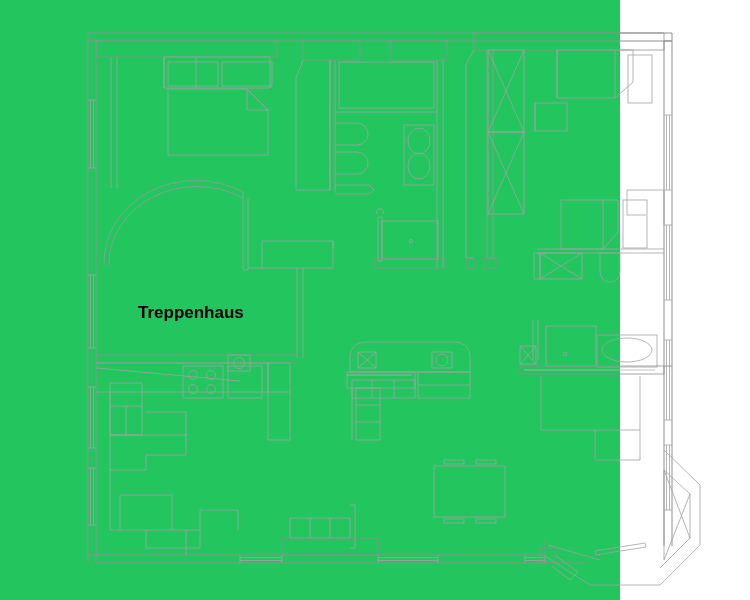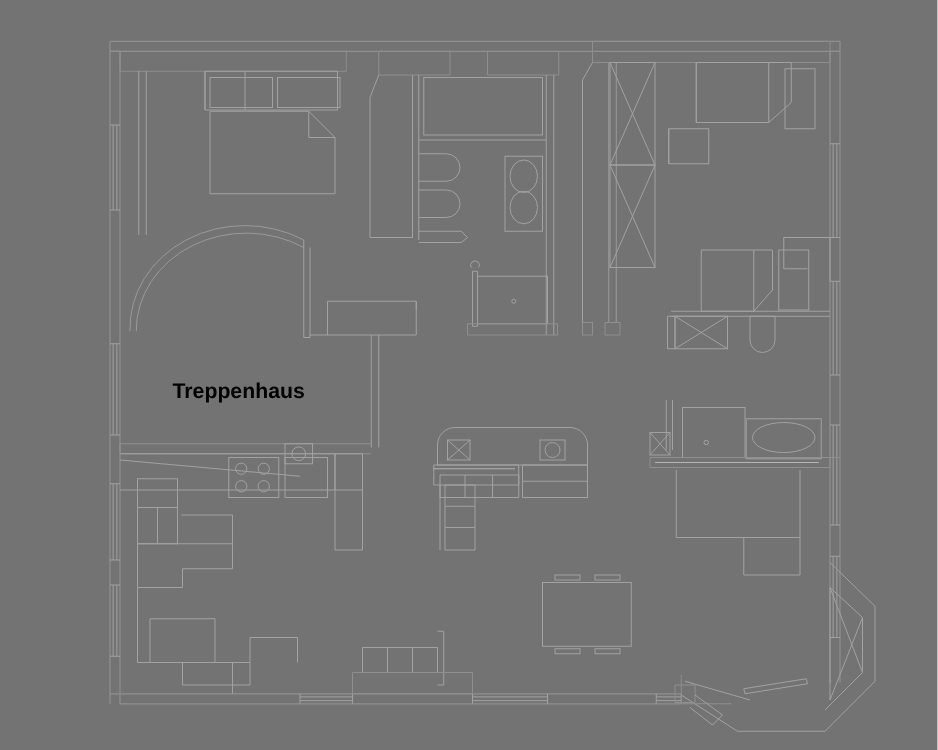--- a/index.html
+++ b/index.html
@@ -9,23 +9,23 @@
     background: #ffffff;
   }
   body {
     width: 750px;
     height: 600px;
     overflow: hidden;
     font-family: "Liberation Sans", sans-serif;
   }
   #plan-root {
     position: relative;
-    width: 750px;
+    width: 620px;
     height: 600px;
-    background: #737373;
+    background: #22c55e;
   }
   #plan-svg {
     position: absolute;
     left: 0;
     top: 0;
     width: 750px;
     height: 600px;
     display: block;
   }
   .room-label {

